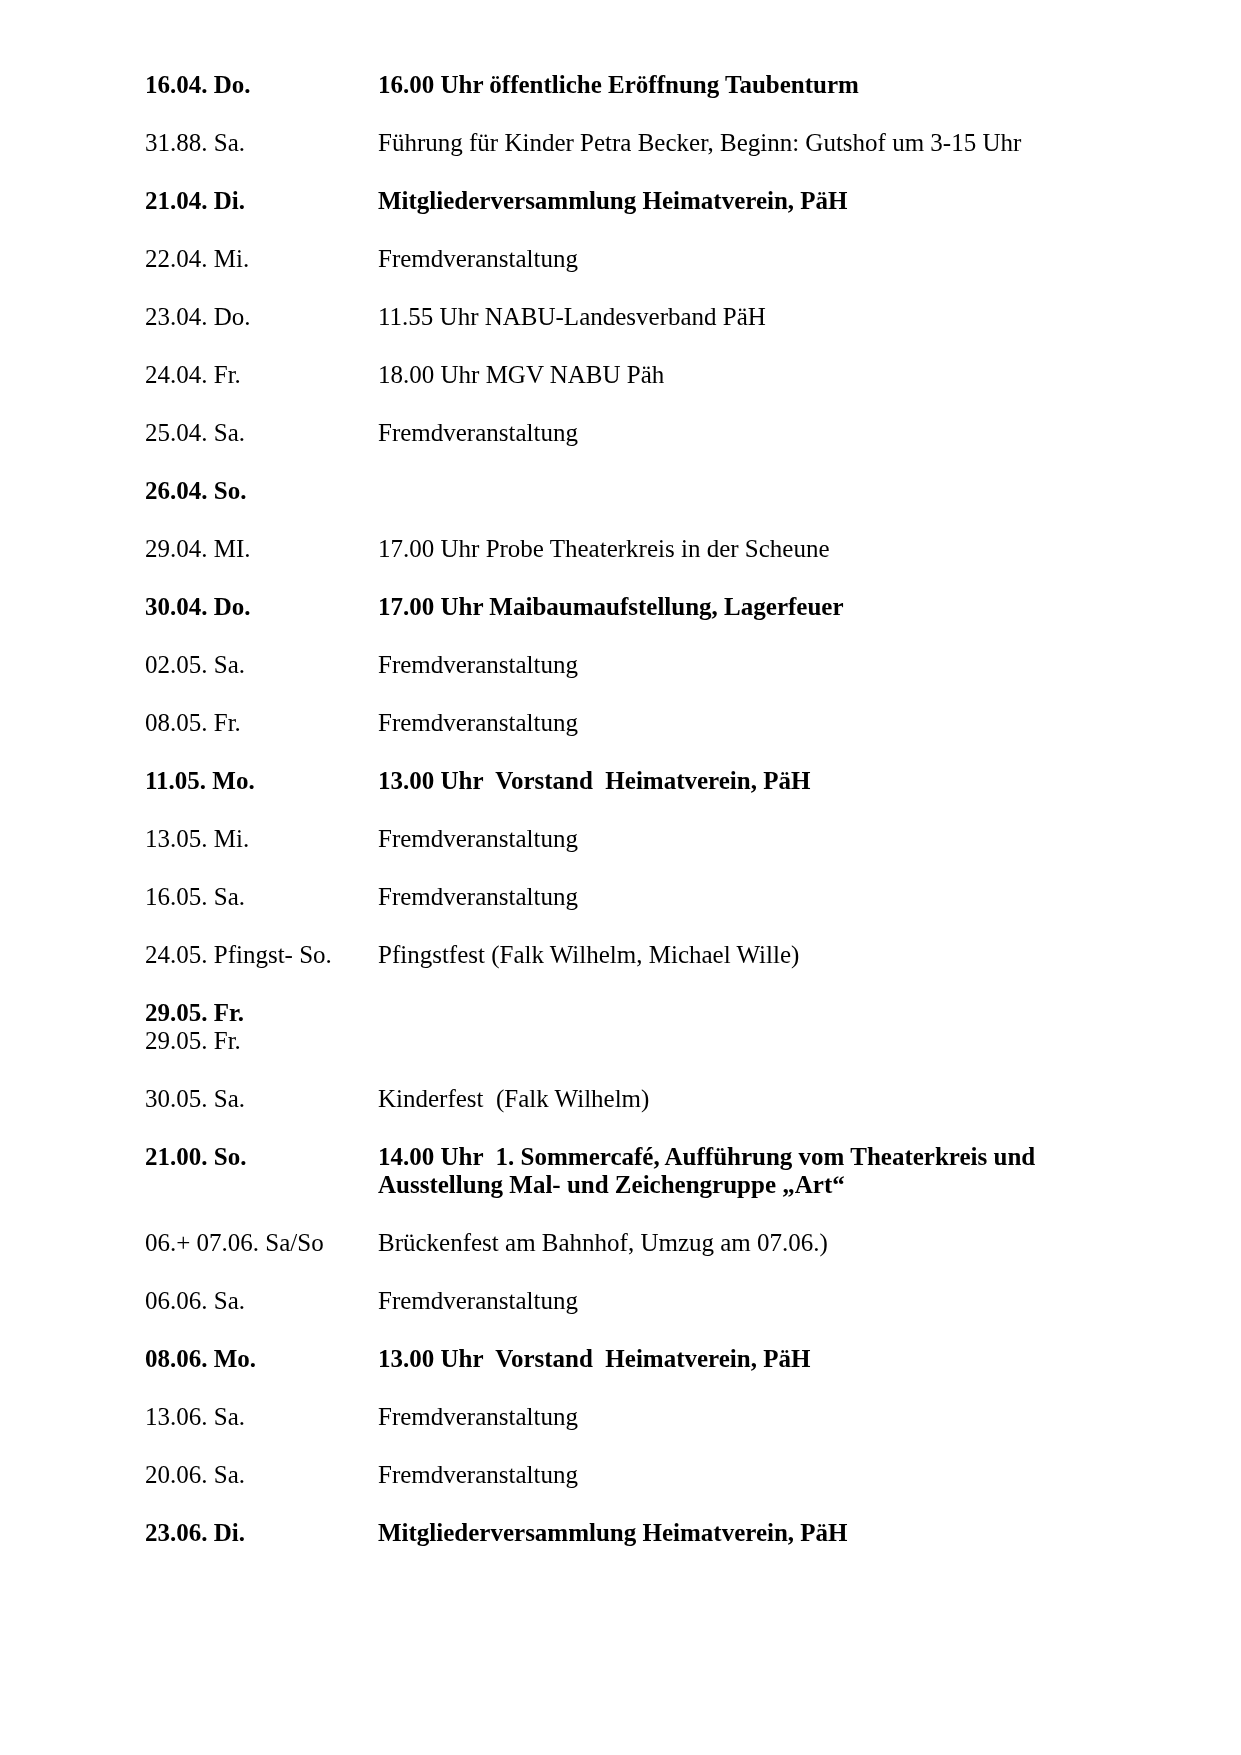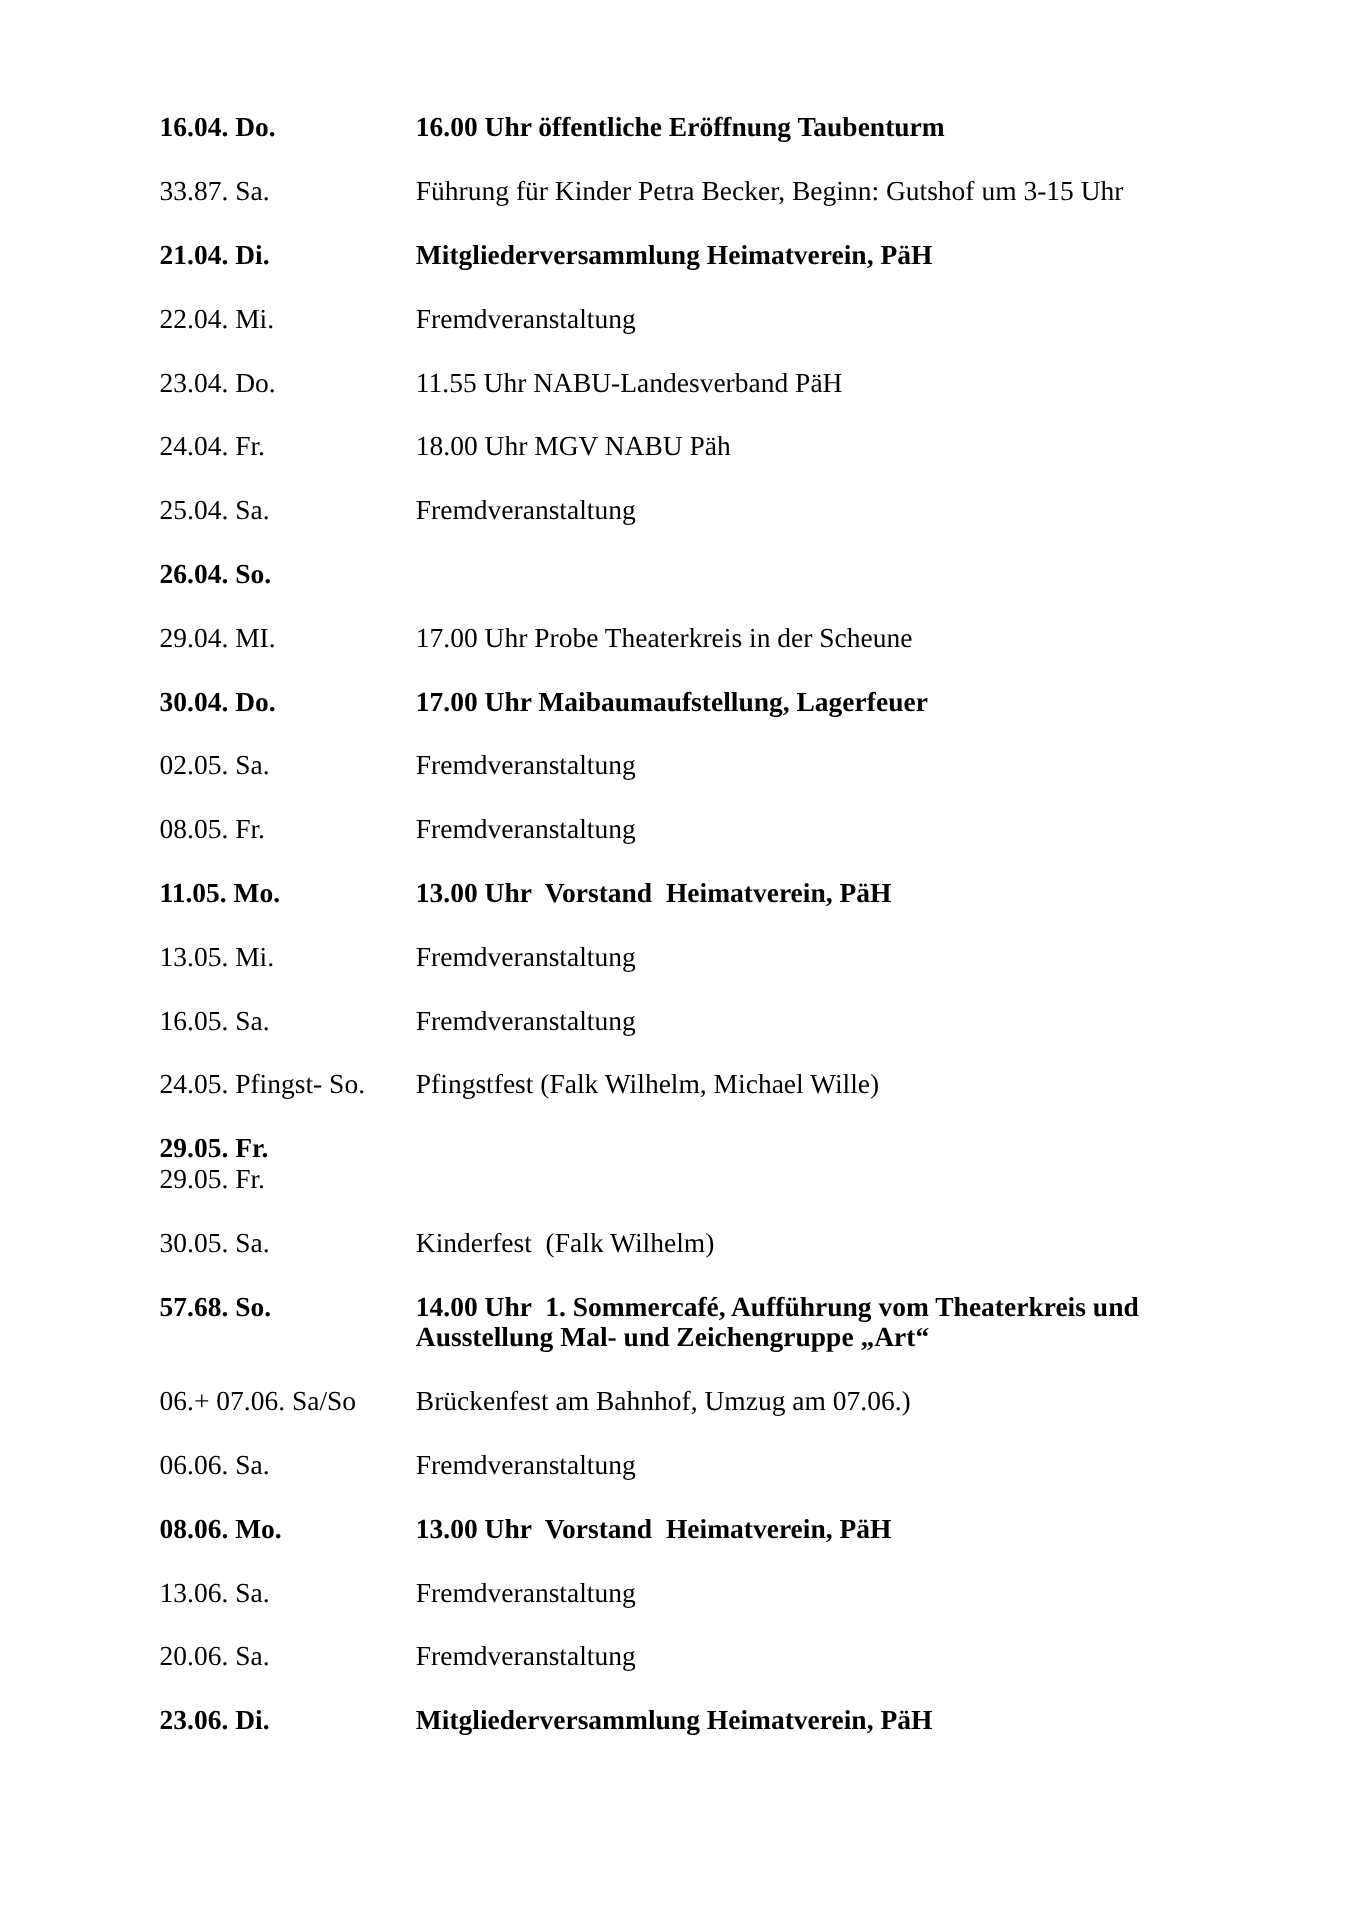--- a/index.html
+++ b/index.html
@@ -13,21 +13,21 @@
     font-family: "Liberation Serif", "DejaVu Serif", serif;
     color: #000000;
     overflow: hidden;
   }
   .page {
     position: relative;
     width: 1241px;
     height: 1755px;
     background: #ffffff;
     box-sizing: border-box;
-    padding: 103px 40px 0 145px;
+    padding: 71px 40px 0 145px;
   }
   .schedule-list {
     display: block;
   }
   .entry {
     margin: 0 0 30px 0;
   }
   .line {
     display: flex;
     align-items: flex-start;
@@ -55,21 +55,21 @@
 <div class="page">
   <div class="schedule-list" id="schedule-list">
       <div class="entry">
         <div class="line bold">
           <div class="date">16.04. Do.</div>
           <div class="text">16.00 Uhr öffentliche Eröffnung Taubenturm</div>
         </div>
       </div>
       <div class="entry">
         <div class="line">
-          <div class="date">33.87. Sa.</div>
+          <div class="date">31.88. Sa.</div>
           <div class="text">Führung für Kinder Petra Becker, Beginn: Gutshof um 3-15 Uhr</div>
         </div>
       </div>
       <div class="entry">
         <div class="line bold">
           <div class="date">21.04. Di.</div>
           <div class="text">Mitgliederversammlung Heimatverein, PäH</div>
         </div>
       </div>
       <div class="entry">
@@ -158,21 +158,21 @@
         </div>
       </div>
       <div class="entry">
         <div class="line">
           <div class="date">30.05. Sa.</div>
           <div class="text">Kinderfest  (Falk Wilhelm)</div>
         </div>
       </div>
       <div class="entry">
         <div class="line bold">
-          <div class="date">57.68. So.</div>
+          <div class="date">21.00. So.</div>
           <div class="text">14.00 Uhr  1. Sommercafé, Aufführung vom Theaterkreis und</div>
         </div>
         <div class="line bold">
           <div class="date"></div>
           <div class="text">Ausstellung Mal- und Zeichengruppe „Art“</div>
         </div>
       </div>
       <div class="entry">
         <div class="line">
           <div class="date">06.+ 07.06. Sa/So</div>

